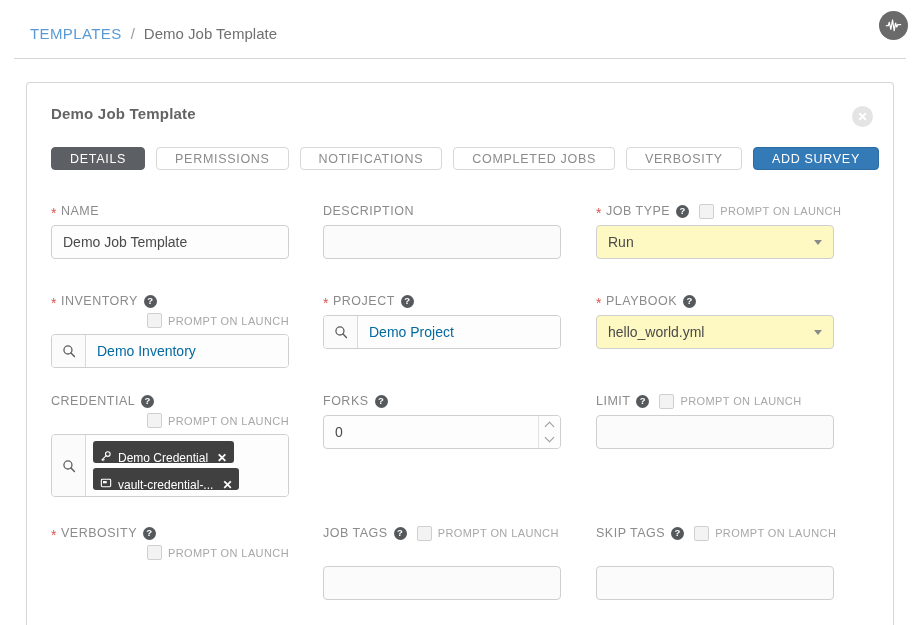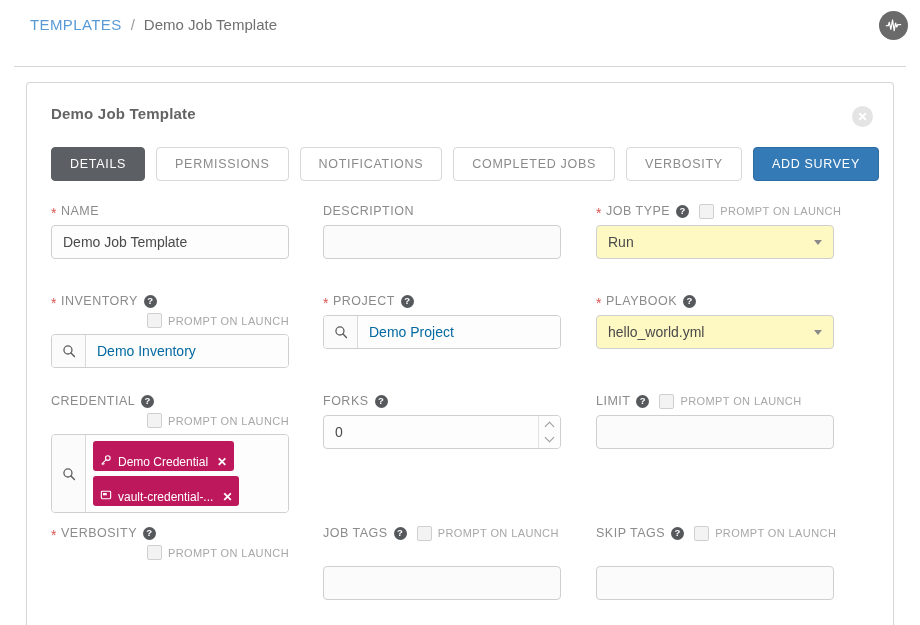--- a/index.html
+++ b/index.html
@@ -12,25 +12,25 @@
   }
   #app {
     position: relative;
     width: 920px; height: 625px;
     background: #ffffff;
   }
 
   
   .crumb-bar {
     position: absolute;
-    left: 14px; top: 16px;
+    left: 14px; top: 8px;
     width: 892px; height: 51px;
     border-bottom: 1px solid #d7d7d7;
     display: flex;
-    align-items: flex-start;
+    align-items: center;
     padding: 0 8px 0 16px;
   }
   .crumb-link {
     color: #5a9ad4;
     font-size: 15px;
     letter-spacing: .4px;
     text-decoration: none;
   }
   .crumb-sep {
     color: #9b9b9b;
@@ -80,21 +80,21 @@
   }
 
   
   .tabs {
     position: absolute;
     left: 24px; top: 64px;
     display: flex;
     gap: 11px;
   }
   .tab {
-    height: 34px;
+    height: 23px;
     padding: 0 18px;
     border-radius: 4px;
     display: flex; align-items: center;
     font-size: 12.5px;
     letter-spacing: .7px;
     white-space: nowrap;
     cursor: pointer;
     background: #ffffff;
     border: 1px solid #d7d7d7;
     color: #8b8b8b;
@@ -248,22 +248,22 @@
     padding: 6px 7px;
     display: flex;
     flex-direction: column;
     align-items: flex-start;
     gap: 5px;
     background: #fdfdfd;
   }
   .tag {
     display: inline-flex;
     align-items: center;
-    height: 30px;
-    background: #be185d;
+    height: 22px;
+    background: #404040;
     border-radius: 3px;
     color: #ffffff;
     font-size: 12px;
     padding: 11px 7px 0 7px;
     max-width: 100%;
   }
   .tag .tlabel {
     margin: 0 9px 0 6px;
     white-space: nowrap;
     overflow: hidden;

